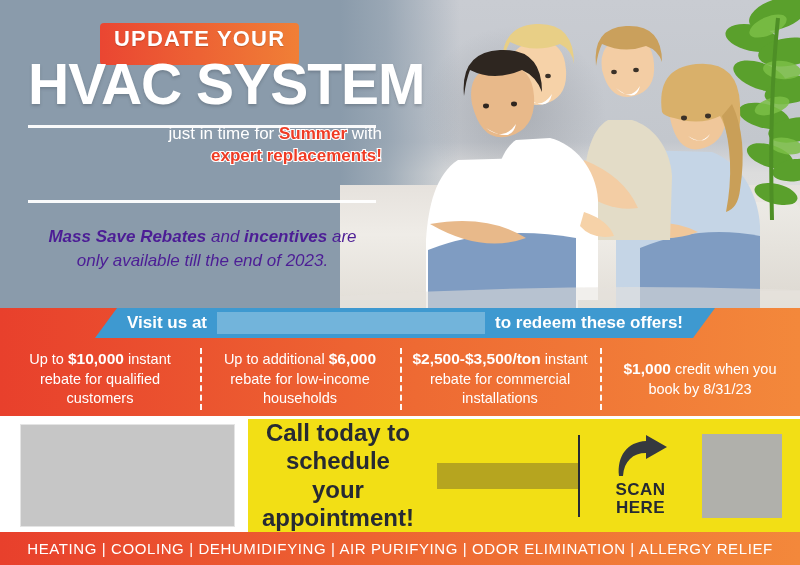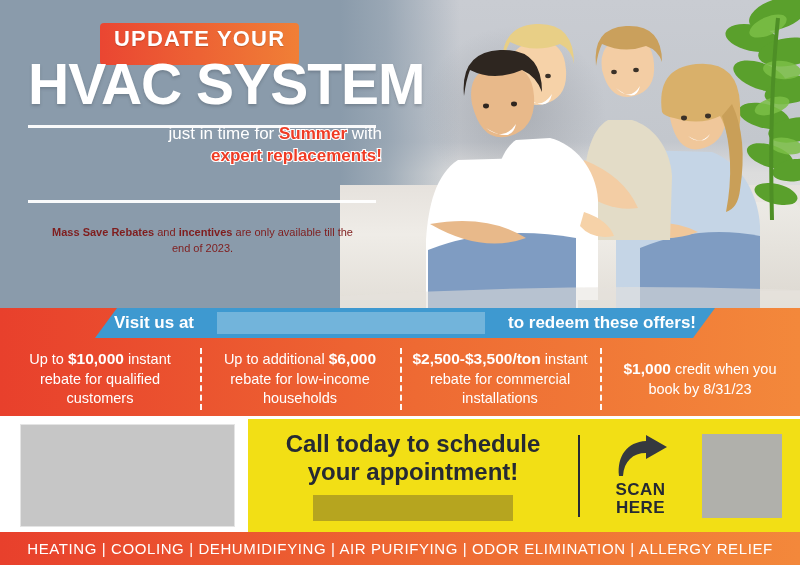--- a/index.html
+++ b/index.html
@@ -76,39 +76,39 @@
     font-size: 17px; line-height: 1.32; font-weight: 500;
   }
   .subhead .hl {
     color: #ef3b24; font-weight: bold;
     -webkit-text-stroke: 2.2px #ffffff;
     paint-order: stroke fill;
   }
   .subhead .ln2 { display: block; }
   .blurb {
     position: absolute; left: 45px; top: 225px; width: 315px;
-    text-align: center; color: #7f1d1d;
-    font-size: 11px; line-height: 1.42;
+    text-align: center; color: #4c1d95;
+    font-size: 17px; line-height: 1.42; font-style: italic;
   }
   .blurb b { font-weight: bold; }
 
   
   .offers {
     position: absolute; left: 0; top: 308px; width: 800px; height: 108px;
     background: linear-gradient(90deg, #e8402c 0%, #ee6a33 52%, #f3883b 100%);
   }
   .visit-ribbon {
     position: absolute; left: 95px; top: 0px; width: 620px; height: 30px;
     background: #3e99d0;
     clip-path: polygon(22px 0, 620px 0, 598px 30px, 0 30px);
   }
   .visit-inner {
     position: absolute; inset: 0;
     display: flex; align-items: center; justify-content: center;
-    gap: 17px;
+    gap: 4px;
     color: #ffffff; font-weight: bold; font-size: 17px;
   }
   .visit-inner .lbl { padding: 0 6px; white-space: nowrap; }
   .redact-url {
     width: 268px; height: 22px; background: #72b4db;
   }
   .offer-grid {
     position: absolute; left: 0; top: 34px; width: 800px; height: 74px;
     display: flex;
     justify-content: flex-end;
@@ -135,21 +135,21 @@
     position: absolute; left: 20px; top: 5px; width: 215px; height: 103px;
     background: #c6c6c6; border: 1px solid #e4e4e4;
   }
   .cta {
     position: absolute; left: 248px; top: 0px; width: 552px; height: 113px;
     background: #f2df15;
     display: flex; align-items: center;
   }
   .cta-left {
     width: 330px; height: 100%;
-    display: flex; flex-direction: column;
+    display: flex; 
     align-items: center; justify-content: center; gap: 9px;
   }
   .cta-head {
     color: #262a33; font-weight: bold; font-size: 24px;
     line-height: 1.18; text-align: center;
   }
   .redact-phone { width: 200px; height: 26px; background: #b6a51f; }
   .cta-sep { width: 2px; height: 82px; background: #262a33; }
   .scan {
     width: 112px; height: 100%;

